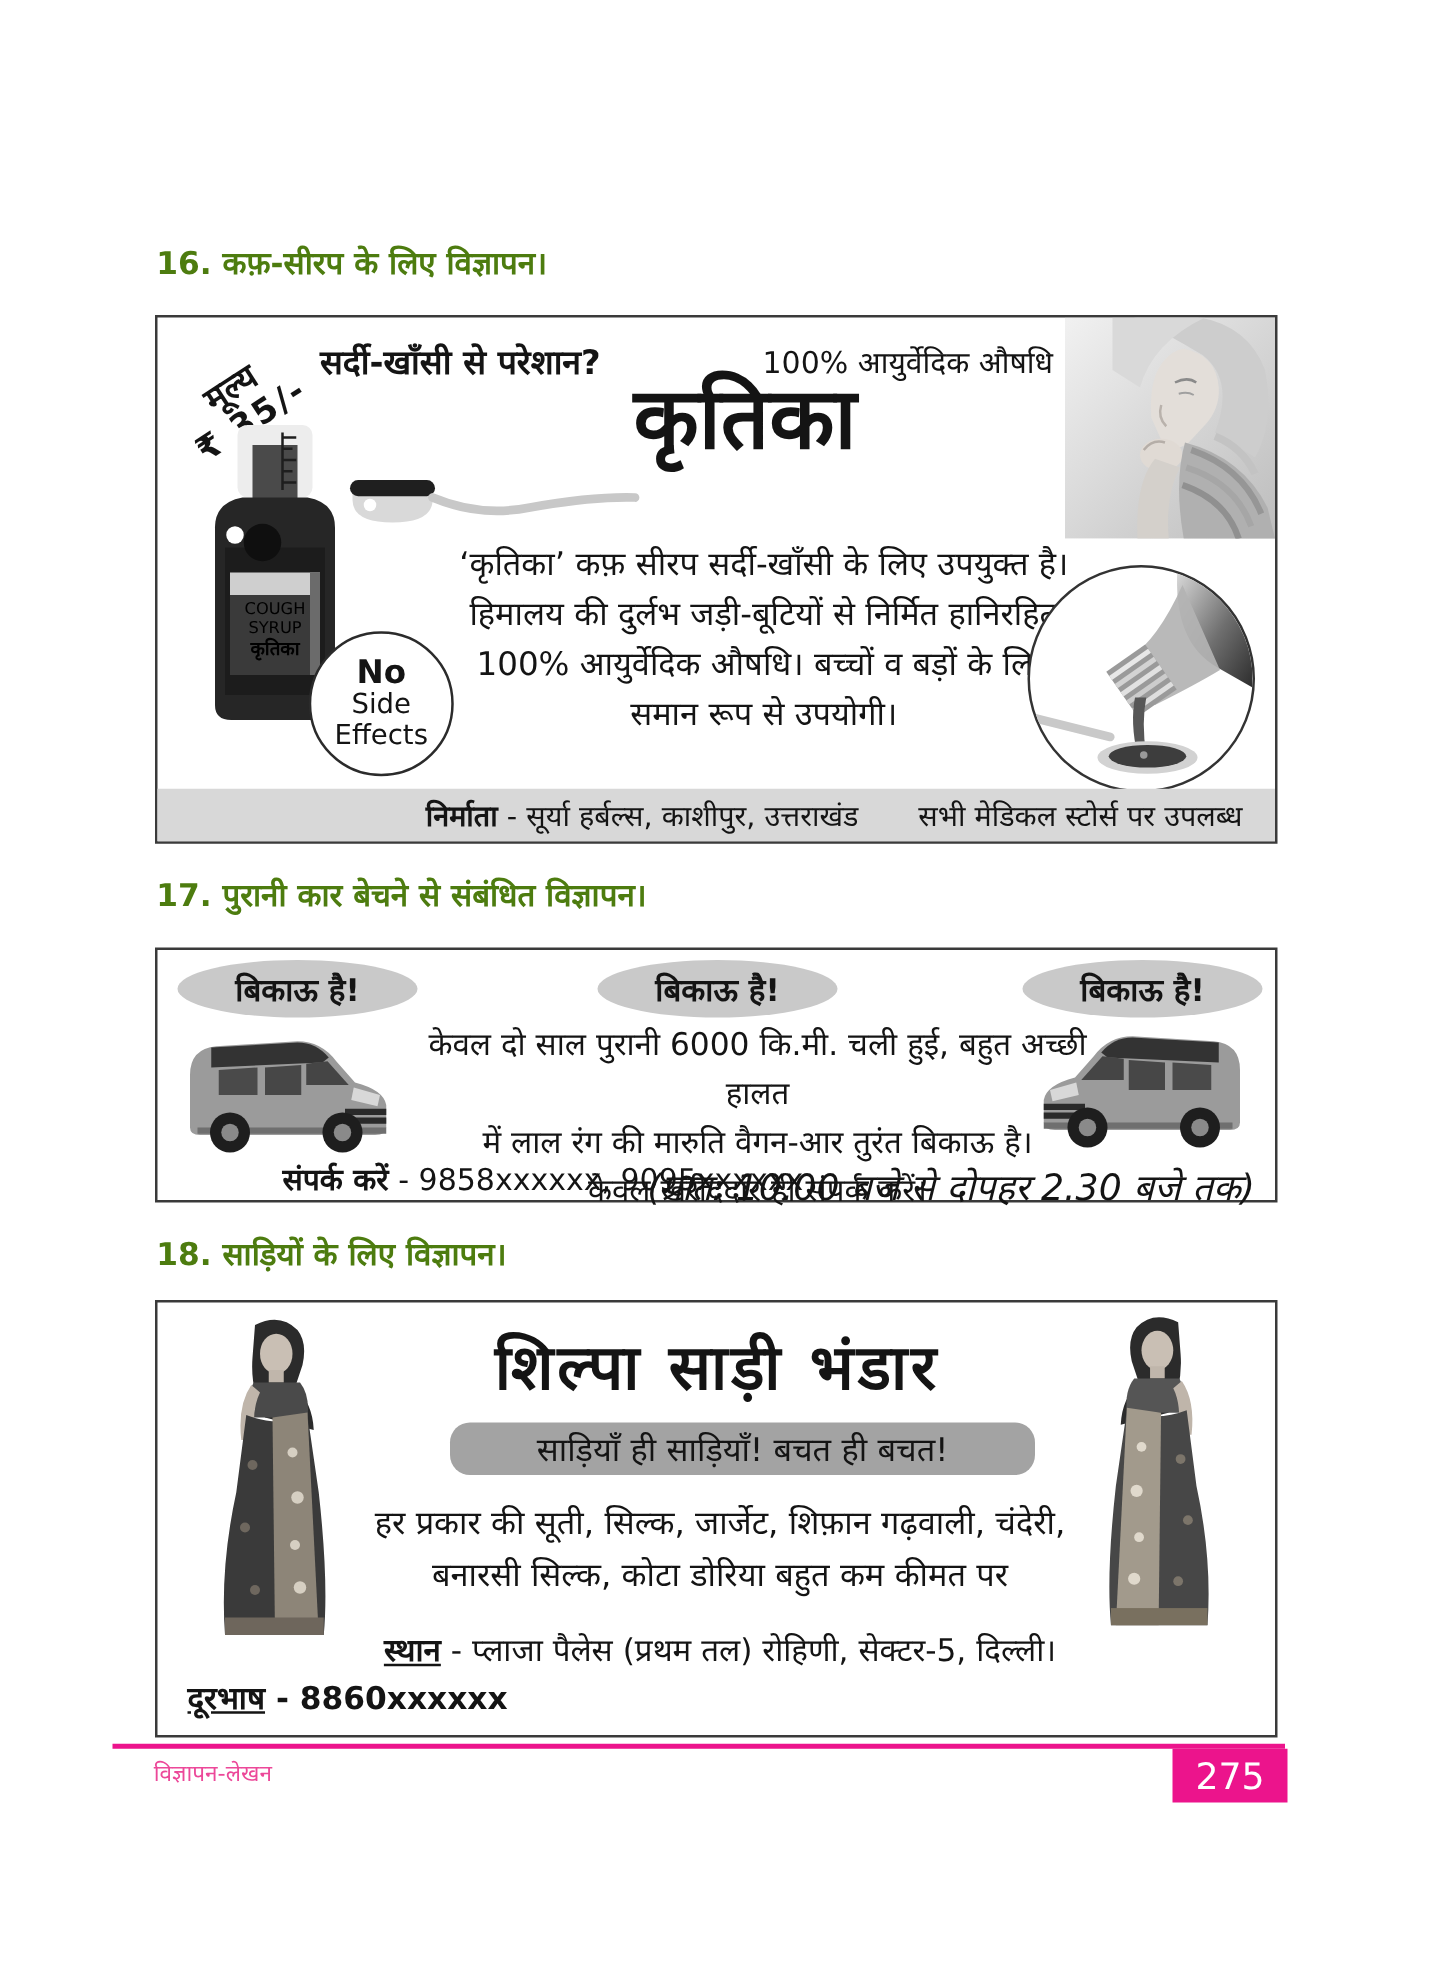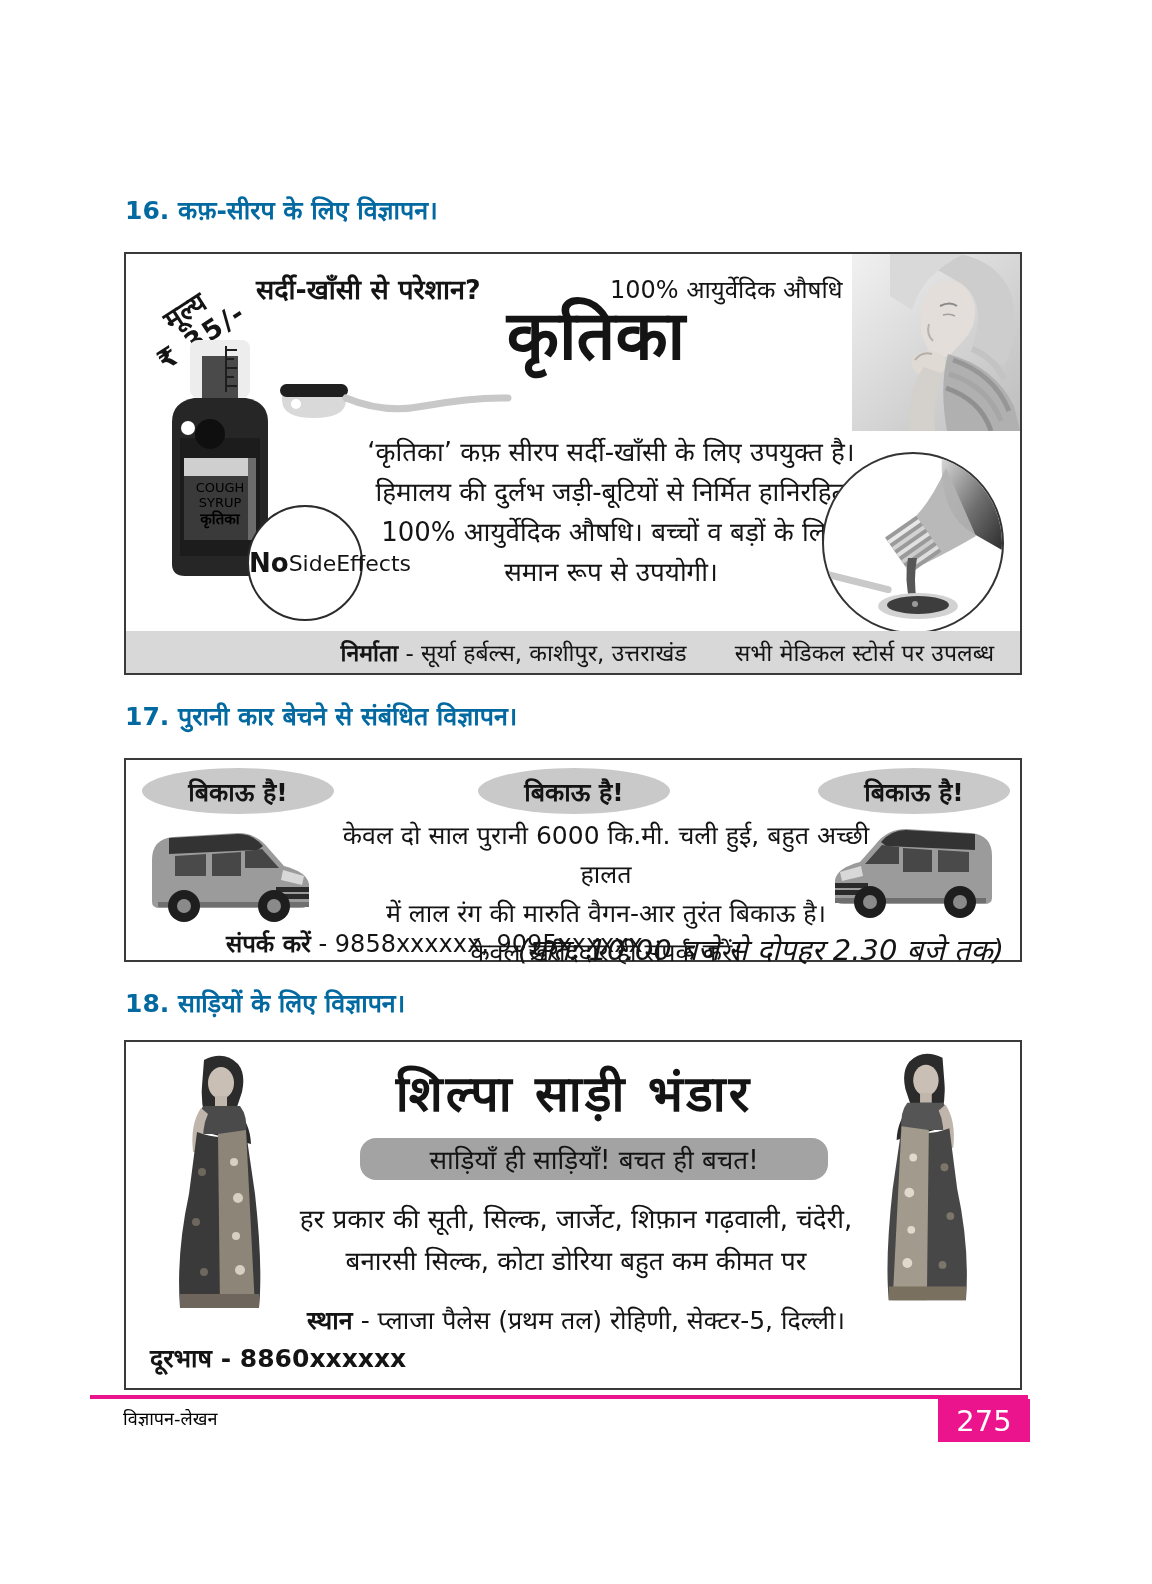--- a/index.html
+++ b/index.html
@@ -2,40 +2,40 @@
 <html><head>
 <meta charset="utf-8">
 <style>
   html,body{margin:0;padding:0;background:#ffffff;}
   .page{
     position:relative;width:1152px;height:1584px;background:#fff;overflow:hidden;
     font-family:"DejaVu Sans","Liberation Sans",sans-serif;color:#141414;
   }
   .abs{position:absolute;}
   
-  .sec-head{position:absolute;left:125px;font-size:25px;font-weight:bold;color:#0369a1;}
+  .sec-head{position:absolute;left:125px;font-size:25px;font-weight:bold;color:#4d7c0f;}
   
   .adbox{position:absolute;left:124px;width:894px;border:2px solid #3a3a3a;background:#fff;}
   #ad16{top:252px;height:419px;}
   #ad17{top:758px;height:200px;}
   #ad18{top:1040px;height:346px;}
 
   
   .price{left:18px;top:40px;transform:rotate(-33deg);text-align:center;font-weight:bold;line-height:30px;}
   .price .l1{font-size:27px;}
   .price .l2{font-size:27px;letter-spacing:2px;}
   .question{left:130px;top:16px;width:290px;font-size:27px;font-weight:bold;white-space:nowrap;}
   .ayur-tag{left:484px;top:18px;width:290px;font-size:24px;white-space:nowrap;}
   .brand{left:320px;top:42px;width:300px;text-align:center;font-size:68px;font-weight:bold;line-height:80px;}
   .bottle{left:36px;top:86px;width:116px;height:238px;}
   .bottle-label{left:58px;top:226px;width:72px;text-align:center;color:#000000;font-size:13px;line-height:15px;}
   .bottle-label .b3{font-size:15px;font-weight:bold;line-height:19px;}
   .spoon{left:146px;top:110px;width:240px;height:60px;}
   .nse{left:121px;top:251px;width:112px;height:112px;border:2px solid #2b2b2b;border-radius:50%;
-       background:#fff;display:flex;flex-direction:row;align-items:center;justify-content:space-between;line-height:25px;}
+       background:#fff;display:flex;flex-direction:column;align-items:center;justify-content:center;line-height:25px;}
   .nse .n1{font-size:26px;font-weight:bold;}
   .nse .n2,.nse .n3{font-size:22px;}
   .body16{left:195px;top:178px;width:580px;text-align:center;font-size:26px;line-height:40px;}
   .woman{right:0;top:0;width:168px;height:177px;overflow:hidden;}
   .pour{left:696px;top:198px;width:178px;height:178px;border:2px solid #333;border-radius:50%;overflow:hidden;background:#fff;}
   .mbar{left:0;bottom:0;width:100%;height:42px;background:#d8d8d8;display:flex;align-items:center;
         justify-content:flex-end;gap:48px;padding-right:26px;box-sizing:border-box;font-size:23px;}
   .mbar b{font-weight:bold;}
 
   
@@ -50,26 +50,26 @@
 
   
   .model{width:146px;height:262px;}
   .model.mir{transform:scaleX(-1);}
   .store{left:148px;top:16px;width:600px;text-align:center;font-size:50px;font-weight:bold;
          font-family:"DejaVu Serif","Liberation Serif",serif;letter-spacing:3px;}
   .pill{left:234px;top:96px;width:468px;height:42px;background:#a3a3a3;border-radius:16px;
         display:flex;align-items:center;justify-content:center;font-size:26px;}
   .body18{left:150px;top:156px;width:600px;text-align:center;font-size:26px;line-height:42px;}
   .loc{left:150px;top:260px;width:600px;text-align:center;font-size:25px;}
-  .loc b,.phone b{font-weight:bold;}
+  .loc b,.phone b{font-weight:bold;text-decoration:underline;}
   .phone{left:24px;top:298px;font-size:25px;font-weight:600;}
 
   
   .f-line{left:90px;top:1395px;width:938px;height:4px;background:#ec148c;}
-  .f-label{left:123px;top:1406px;font-size:18px;color:#000000;}
+  .f-label{left:123px;top:1406px;font-size:18px;color:#ec4899;}
   .f-page{left:938px;top:1399px;width:92px;height:43px;background:#ec148c;color:#fff;
           display:flex;align-items:center;justify-content:center;font-size:29px;}
   svg{display:block;}
 </style>
 </head>
 <body>
 
 <div class="page">
 
   <div class="sec-head" style="top:192px;">16. कफ़-सीरप के लिए विज्ञापन।</div>

